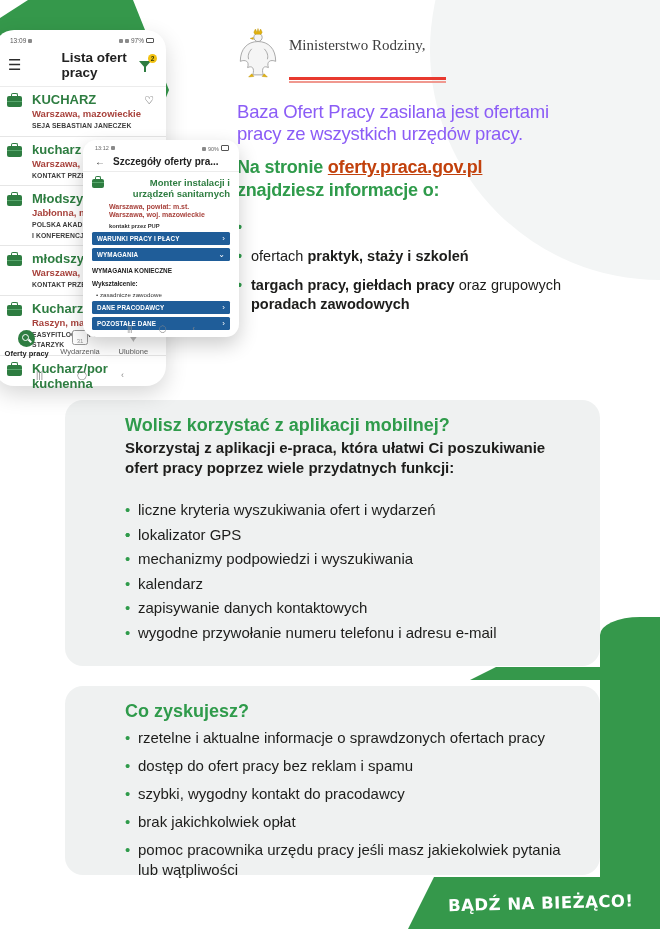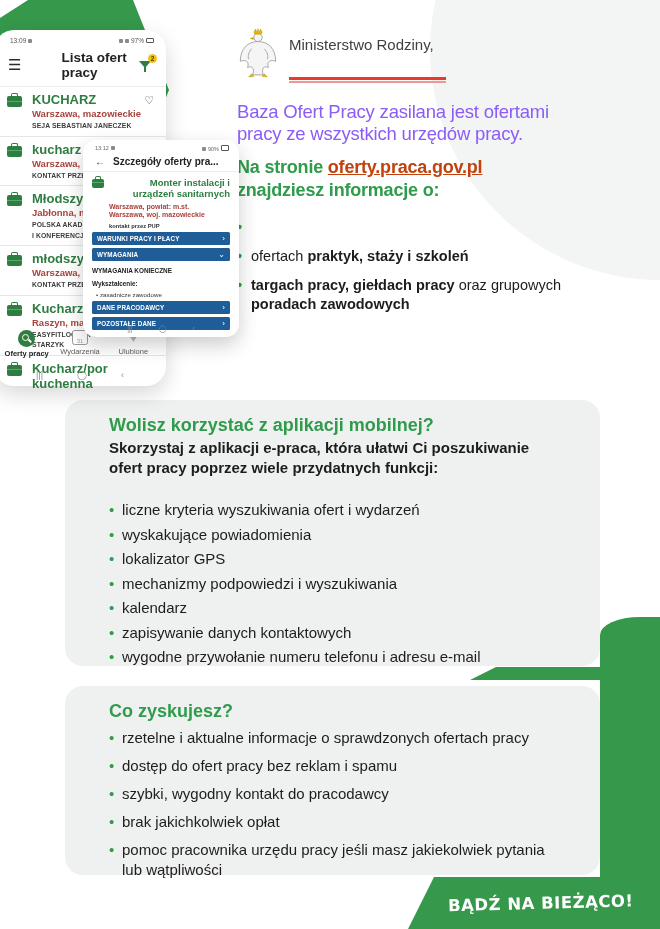--- a/index.html
+++ b/index.html
@@ -15,42 +15,42 @@
              border-radius:40px 0 0 0 / 18px 0 0 0;z-index:0;}
   .deco-ribbon{position:absolute;left:470px;top:667px;width:131px;height:13px;background:#35984b;
                clip-path:polygon(26px 0,131px 0,131px 13px,0 13px);z-index:0;}
   .deco-badge{position:absolute;left:408px;top:877px;width:252px;height:52px;background:#35984b;
               clip-path:polygon(26px 0,252px 0,252px 52px,0 52px);z-index:2;
               display:flex;align-items:center;justify-content:center;}
   .badge-text{color:#fff;font-weight:700;font-size:16.5px;letter-spacing:.5px;
               transform:rotate(-1.5deg);padding-left:14px;font-family:"DejaVu Sans",sans-serif;}
 
   
-  .ministry{position:absolute;left:237px;top:28px;z-index:1;display:flex;}
+  .ministry{position:absolute;left:237px;top:28px;z-index:1;display:flex;font-family:Liberation Serif, serif;}
   .eagle{width:42px;height:50px;margin-right:10px;}
   .min-name{font-size:15px;line-height:18px;color:#404040;padding-top:8px;}
   .min-rule{position:absolute;left:52px;top:49px;width:157px;}
   .min-rule .r1{height:3px;background:#e8392f;}
   .min-rule .r2{height:1.5px;background:#f0988f;margin-top:1px;}
 
   
   .intro{position:absolute;left:237px;top:101px;width:392px;z-index:1;}
   .headline{color:#8b5cf6;font-size:18.5px;line-height:22px;font-weight:400;letter-spacing:-.2px;}
   .subhead{color:#2f9b4b;font-size:18px;line-height:23px;font-weight:600;margin-top:11px;letter-spacing:-.2px;}
   .subhead a{color:#c2410c;text-decoration:underline;}
   .intro-list{margin:16px 0 0 0;padding:0;list-style:none;font-size:14.5px;line-height:19px;}
   .intro-list li{position:relative;padding-left:14px;margin-bottom:10px;}
   .intro-list li .mk{position:absolute;left:0;top:0;color:#2f9b4b;font-weight:700;}
   .b{font-weight:700;}
 
   
   .gbox{position:absolute;left:65px;width:535px;background:#eff1f1;border-radius:18px;z-index:1;}
   .box1{top:400px;height:266px;}
   .box2{top:686px;height:189px;}
-  .gbox-inner{padding:14px 24px 0 44px;}
+  .gbox-inner{padding:14px 24px 0 44px;margin-left:16px;}
   .gbox h2{margin:0;color:#2f9b4b;font-size:18px;line-height:22px;font-weight:700;}
   .gbox .lead{margin:2px 0 0 0;font-size:15px;line-height:20px;font-weight:700;max-width:455px;}
   .gbox ul{margin:0;padding:0;list-style:none;font-size:15px;line-height:20px;}
   .gbox ul.mt{margin-top:22px;}
   .gbox ul.mt2{margin-top:6px;}
   .gbox li{position:relative;padding-left:13px;margin-bottom:4px;max-width:437px;}
   .box1 li{margin-bottom:4.5px;}
   .box2 li{margin-bottom:8px;}
   .gbox li .mk{position:absolute;left:0;top:0;color:#2f9b4b;}
 
@@ -183,21 +183,21 @@
       </li>
     </ul>
   </div>
 
   <div class="gbox box1">
     <div class="gbox-inner">
       <h2>Wolisz korzystać z aplikacji mobilnej?</h2>
       <p class="lead">Skorzystaj z aplikacji e-praca, która ułatwi Ci poszukiwanie ofert pracy poprzez wiele przydatnych funkcji:</p>
       <ul class="mt">
         <li><span class="mk">•</span><span>liczne kryteria wyszukiwania ofert i wydarzeń</span></li>
-        <li><span class="mk">•</span><span>wyskakujące powiadomienia</span></li>
+        <li><span class="mk">•</span></li>
         <li><span class="mk">•</span><span>lokalizator GPS</span></li>
         <li><span class="mk">•</span><span>mechanizmy podpowiedzi i wyszukiwania</span></li>
         <li><span class="mk">•</span><span>kalendarz</span></li>
         <li><span class="mk">•</span><span>zapisywanie danych kontaktowych</span></li>
         <li><span class="mk">•</span><span>wygodne przywołanie numeru telefonu i adresu e-mail</span></li>
       </ul>
     </div>
   </div>
 
   <div class="gbox box2">

